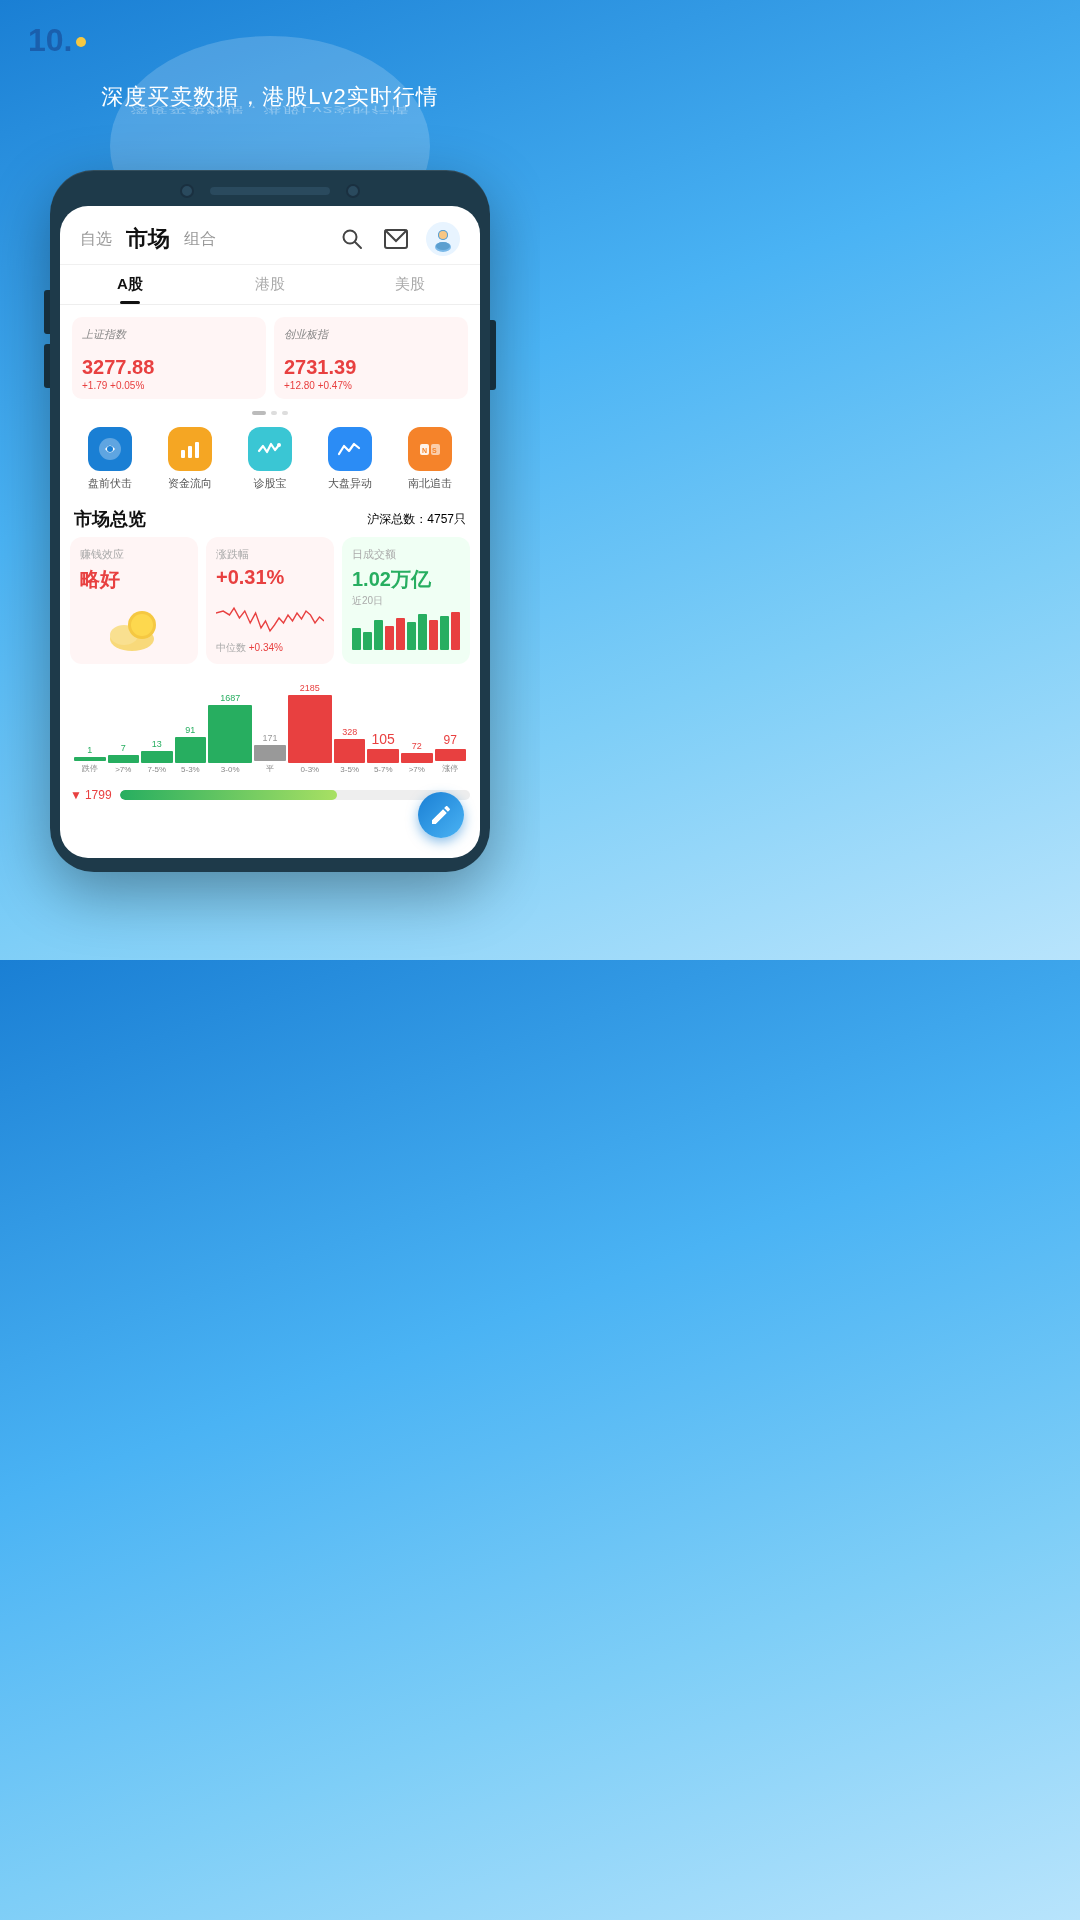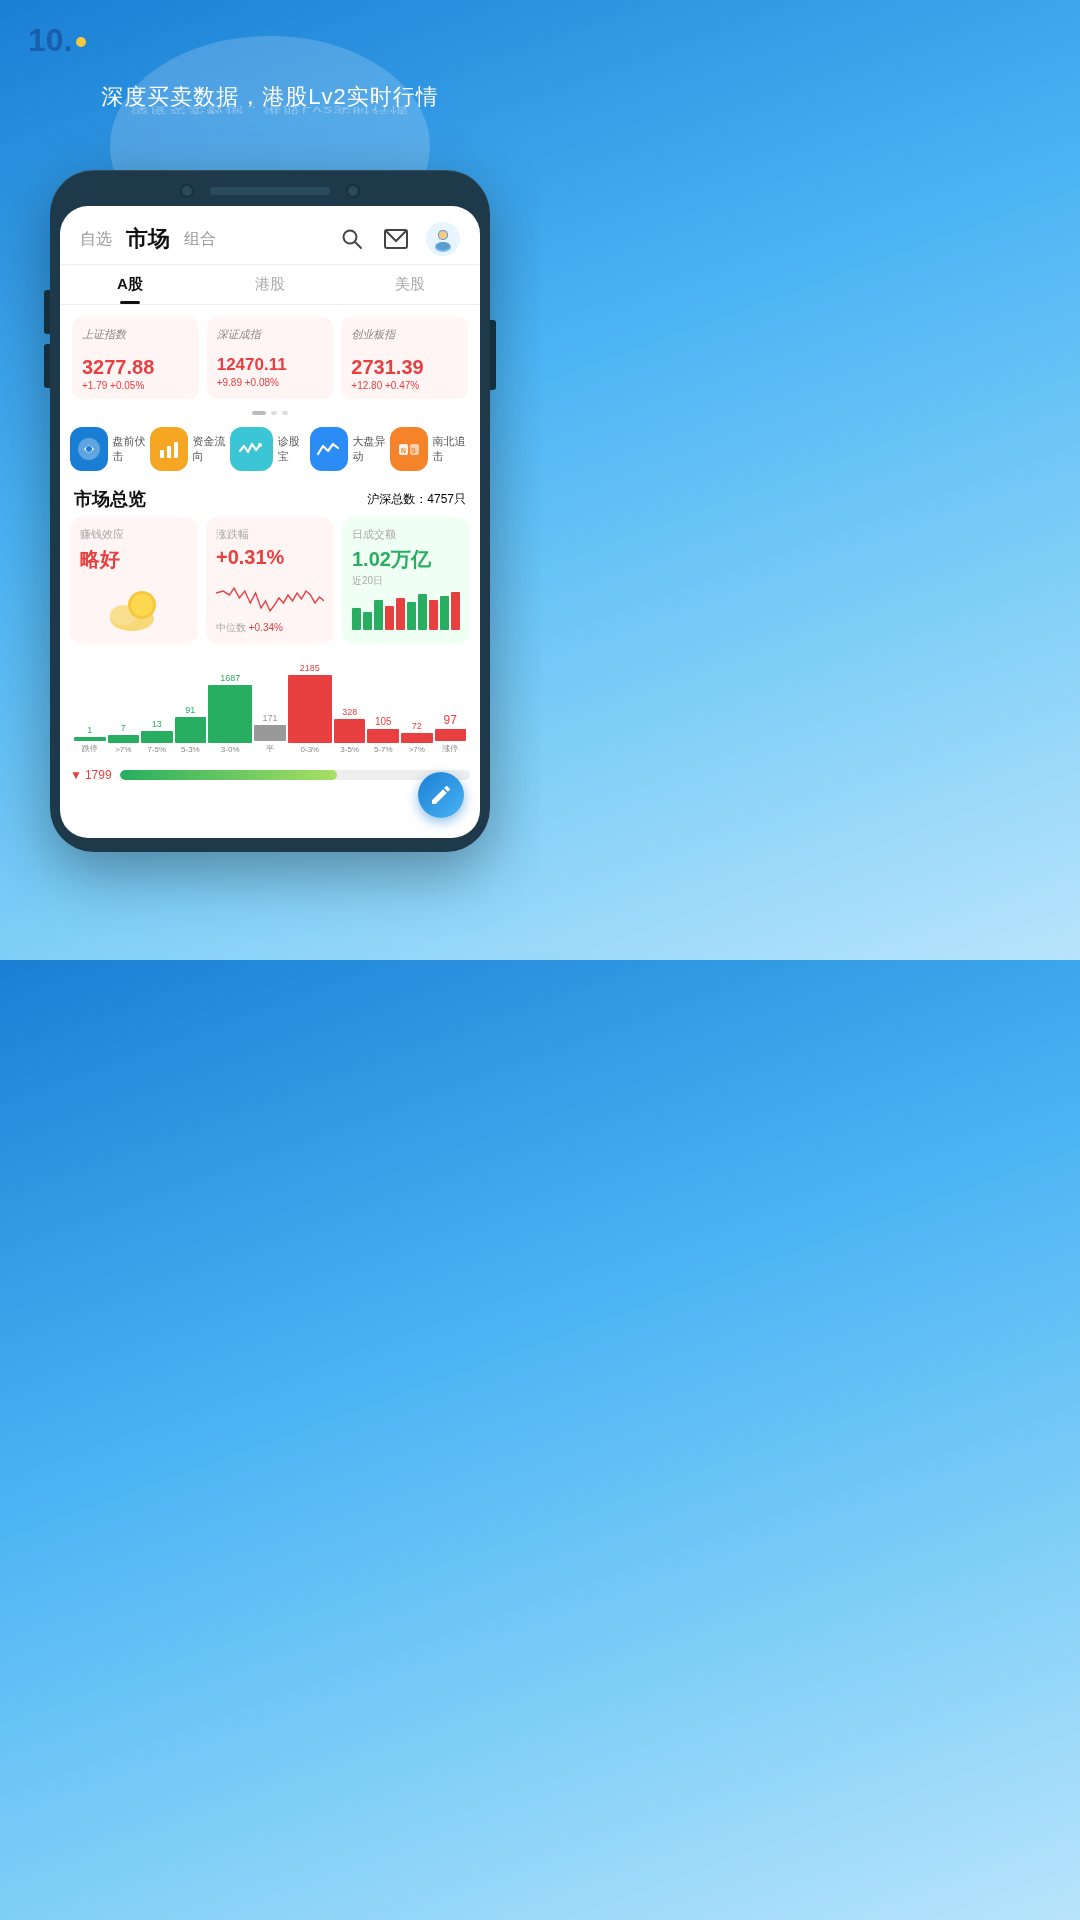--- a/index.html
+++ b/index.html
@@ -282,21 +282,21 @@
 
     
     .quick-tools {
       display: flex;
       padding: 8px 10px 4px;
       gap: 0;
     }
     .tool-item {
       flex: 1;
       display: flex;
-      flex-direction: row;
+      flex-direction: column;
       align-items: center;
       gap: 5px;
     }
     .tool-icon-wrap {
       width: 44px;
       height: 44px;
       border-radius: 12px;
       display: flex;
       align-items: center;
       justify-content: center;
@@ -493,25 +493,20 @@
         <div class="tab active">A股</div>
         <div class="tab">港股</div>
         <div class="tab">美股</div>
       </div>
 
       <div class="index-cards">
         <div class="index-card">
           <div class="index-card-name">上证指数</div>
           <div class="index-card-value">3277.88</div>
           <div class="index-card-change">+1.79  +0.05%</div>
-        </div>
-        <div class="index-card">
-          <div class="index-card-name">深证成指</div>
-          <div class="index-card-value" style="font-size:17px">12470.11</div>
-          <div class="index-card-change">+9.89  +0.08%</div>
         </div>
         <div class="index-card">
           <div class="index-card-name">创业板指</div>
           <div class="index-card-value">2731.39</div>
           <div class="index-card-change">+12.80  +0.47%</div>
         </div>
       </div>
 
       <div class="dots-indicator">
         <div class="dot active"></div>
@@ -670,21 +665,21 @@
             <div style="font-size:8px; color:#888; margin-top:2px; white-space:nowrap;">0-3%</div>
           </div>
 
           <div class="dist-item">
             <div style="font-size:9px; color:#e84040; margin-bottom:2px;">328</div>
             <div style="width:100%; height:24px; background:#e84040; border-radius:1px;"></div>
             <div style="font-size:8px; color:#888; margin-top:2px; white-space:nowrap;">3-5%</div>
           </div>
 
           <div class="dist-item">
-            <div style="font-size:10px; color:#e84040; margin-bottom:2px;">105</div>
+            <div style="font-size:14px; color:#e84040; margin-bottom:2px;">105</div>
             <div style="width:100%; height:14px; background:#e84040; border-radius:1px;"></div>
             <div style="font-size:8px; color:#888; margin-top:2px; white-space:nowrap;">5-7%</div>
           </div>
 
           <div class="dist-item">
             <div style="font-size:9px; color:#e84040; margin-bottom:2px;">72</div>
             <div style="width:100%; height:10px; background:#e84040; border-radius:1px;"></div>
             <div style="font-size:8px; color:#888; margin-top:2px; white-space:nowrap;">&gt;7%</div>
           </div>
 

